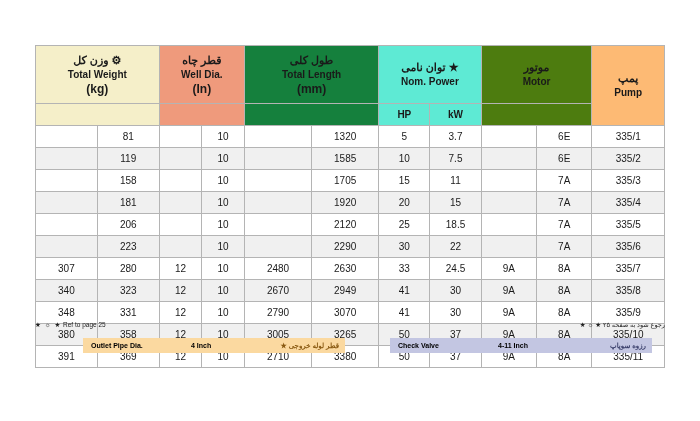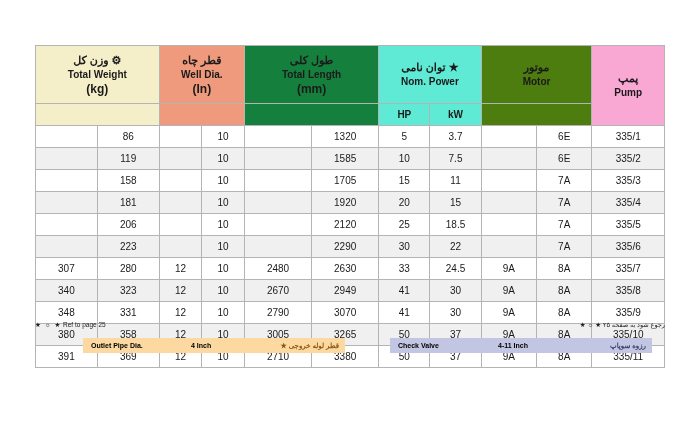--- a/index.html
+++ b/index.html
@@ -53,21 +53,21 @@
   .hdr .unit {
     font-size: 12px;
     display: block;
     line-height: 14px;
   }
   .c-weight { background: #f5efc9; }
   .c-well   { background: #ef9a7c; margin-left: 40px; }
   .c-length { background: #15803d; }
   .c-power  { background: #5eead4; }
   .c-motor  { background: #4d7c0f; }
-  .c-pump   { background: #f9a8d4; }
+  .c-pump   { background: #fdba74; }
 
   .sub-row td {
     height: 19px;
     font-weight: bold;
     font-size: 10px;
   }
   .body-row td {
     background: #ffffff;
     height: 20.5px;
   }
@@ -196,21 +196,21 @@
         <td class="c-well" colspan="2"></td>
         <td class="c-length" colspan="2"></td>
         <td class="c-power">HP</td>
         <td class="c-power">kW</td>
         <td class="c-motor" colspan="2"></td>
       </tr>
     </thead>
     <tbody>
       <tr class="body-row">
         <td></td>
-        <td>86</td>
+        <td>81</td>
         <td></td>
         <td>10</td>
         <td></td>
         <td>1320</td>
         <td>5</td>
         <td>3.7</td>
         <td></td>
         <td>6E</td>
         <td class="pump-cell">335/1</td>
       </tr>

